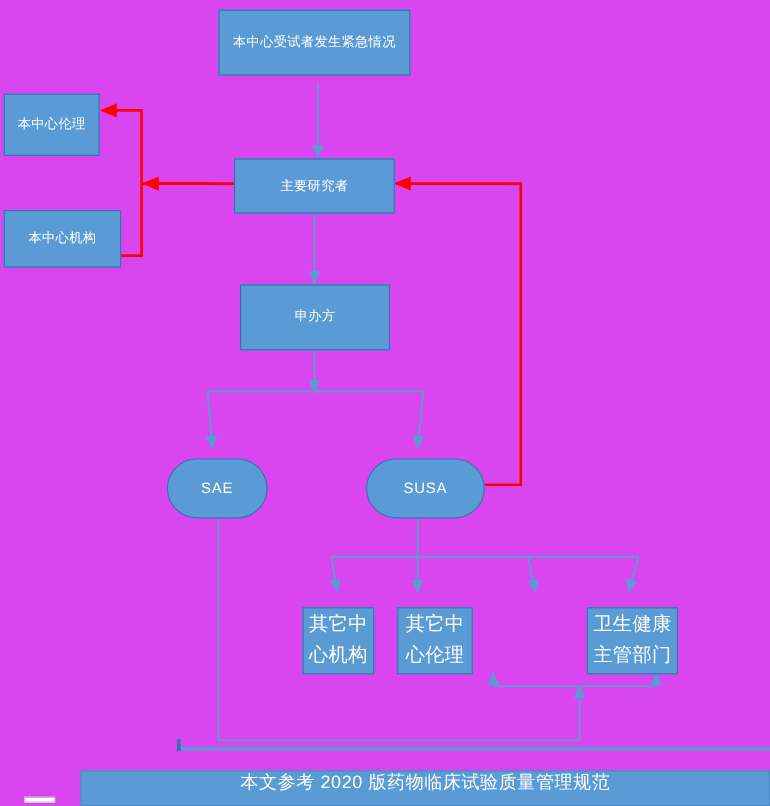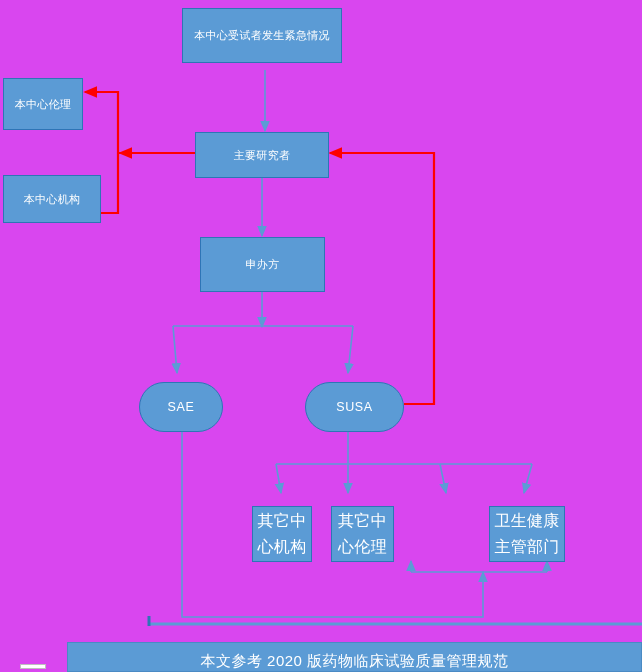--- a/index.html
+++ b/index.html
@@ -42,21 +42,21 @@
     letter-spacing: 0.6px;
     border-radius: 25px;
   }
   .banner {
     position: absolute;
     box-sizing: border-box;
     background: #5B9BD5;
     border: 1px solid #4A8AC4;
     color: #ffffff;
     display: flex;
-    align-items: flex-end;
+    align-items: flex-start;
     justify-content: center;
     font-size: 15px;
     letter-spacing: 0.5px;
   }
   svg.wires {
     position: absolute;
     left: 0;
     top: 0;
     width: 642px;
     height: 672px;

